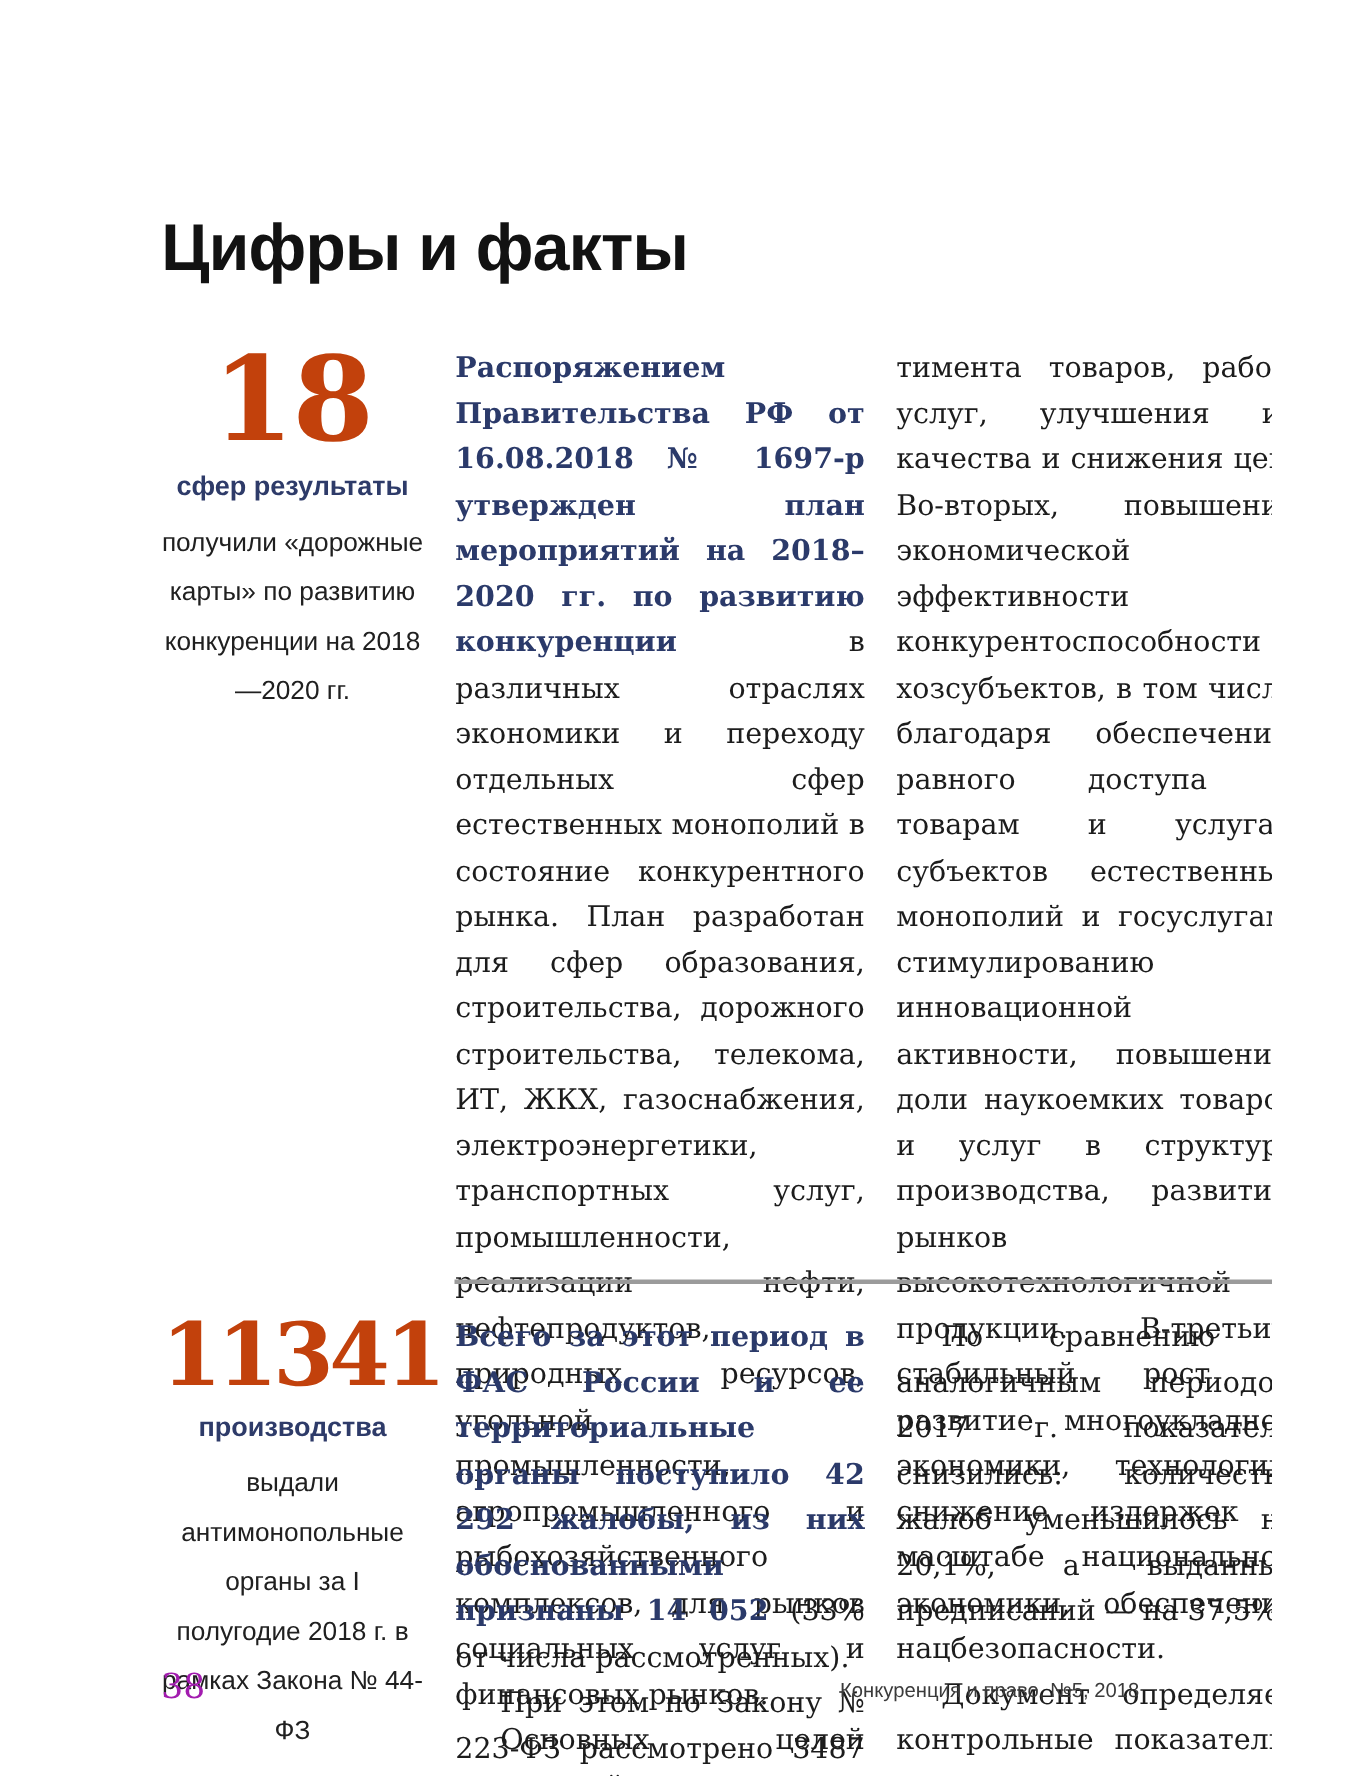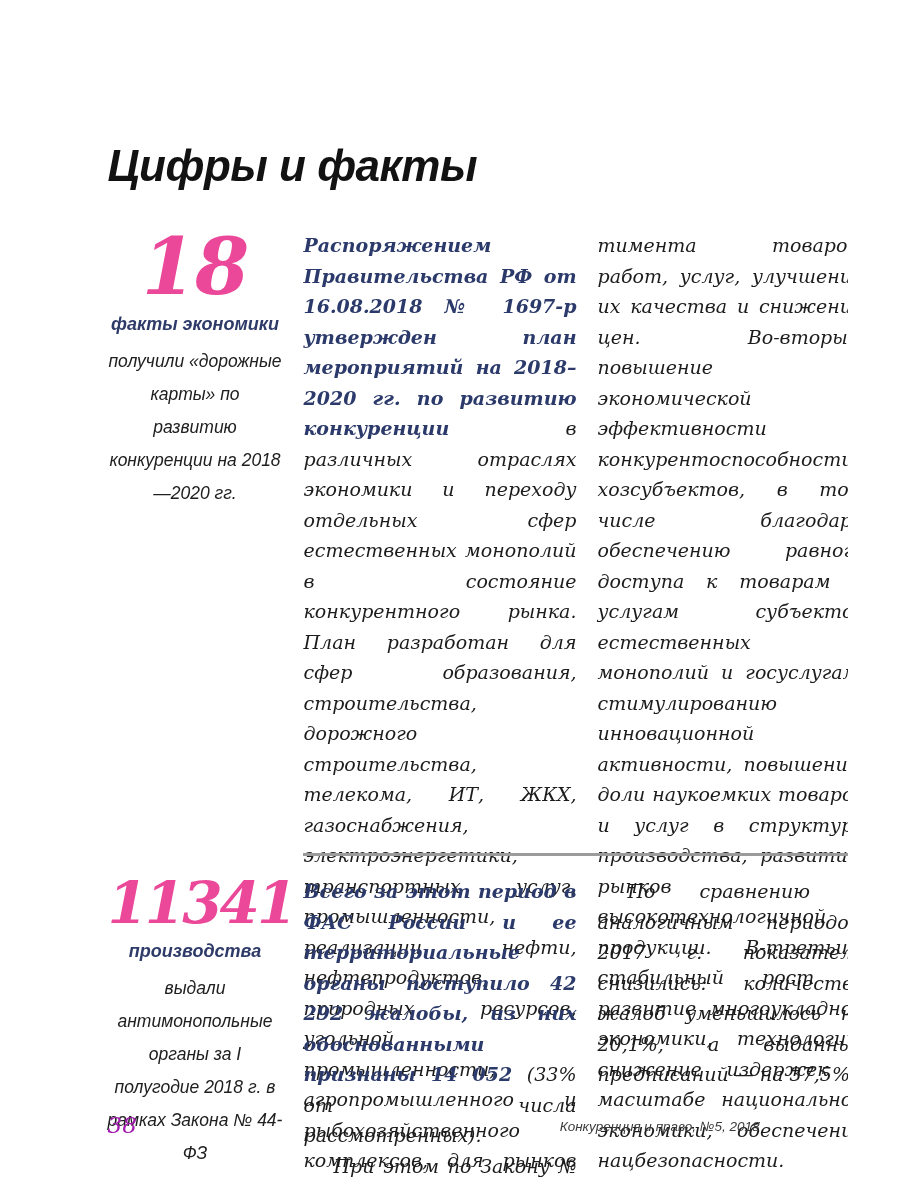--- a/index.html
+++ b/index.html
@@ -1,36 +1,36 @@
 <!DOCTYPE html>
 <html><head>
 <meta charset="utf-8">
 <style>
   * { margin:0; padding:0; box-sizing:border-box; }
   html,body { background:#ffffff; }
   .page {
     position:relative; width:795px; height:1184px; margin:0 auto;
     background:#ffffff; overflow:hidden;
-    font-family:"DejaVu Serif", serif; color:#1c1c1c;font-style:italic;
+    font-family:"DejaVu Serif", serif; color:#1c1c1c;
   }
   .title {
     position:absolute; left:55px; top:144px;
     font-family:"Liberation Sans", sans-serif;
     font-weight:bold; font-size:44px; line-height:1; color:#121212;
     letter-spacing:-0.5px;
   }
   .row {
     position:absolute; left:55px; width:757px;
     display:grid; grid-template-columns:175px 273px 267px; column-gap:21px;
   }
   .row-1 { top:230px; }
   .row-2 { top:876px; }
   .stat { text-align:center; }
   .stat-number {
-    font-family:"DejaVu Serif", serif; font-weight:bold; color:#ec4899; line-height:0.95;
+    font-family:"DejaVu Serif", serif; font-weight:bold; color:#c2410c; line-height:0.95;
   }
   .n1 { font-size:78px; letter-spacing:-1px; }
   .n2 { font-size:58px; letter-spacing:-3px; }
   .stat-label {
     margin-top:10px;
     font-family:"Liberation Sans", sans-serif; font-weight:bold;
     font-size:18px; color:#2e3b69;
   }
   .stat-desc {
     margin-top:10px;
@@ -58,21 +58,21 @@
 </head>
 <body>
 
 <div class="page">
 
   <h1 class="title">Цифры и факты</h1>
 
   <section class="row row-1">
     <aside class="stat">
       <div class="stat-number n1">18</div>
-      <div class="stat-label">факты экономики</div>
+      <div class="stat-label">сфер результаты</div>
       <div class="stat-desc">получили «дорожные карты» по развитию конкуренции на 2018—2020 гг.</div>
     </aside>
     <div class="col">
       <p><strong class="lead">Распоряжением Правительства РФ от 16.08.2018 № 1697-р утвержден план мероприятий на 2018–2020 гг. по развитию конкуренции</strong><span> в различных отраслях экономики и переходу отдельных сфер естественных монополий в состояние конкурентного рынка. План разработан для сфер образования, строительства, дорожного строительства, телекома, ИТ, ЖКХ, газоснабжения, электроэнергетики, транспортных услуг, промышленности, реализации нефти, нефтепродуктов, природных ресурсов, угольной промышленности, агропромышленного и рыбохозяйственного комплексов, для рынков социальных услуг и финансовых рынков.</span></p>
       <p class="indent">Основных целей «дорожной карты» три. Во-первых, повышение удовлетворенности потребителей путем расширения ассор-</p>
     </div>
     <div class="col">
       <p>тимента товаров, работ, услуг, улучшения их качества и снижения цен. Во-вторых, повышение экономической эффективности и конкурентоспособности хозсубъектов, в том числе благодаря обеспечению равного доступа к товарам и услугам субъектов естественных монополий и госуслугам, стимулированию инновационной активности, повышению доли наукоемких товаров и услуг в структуре производства, развитию рынков высокотехнологичной продукции. В-третьих, стабильный рост и развитие многоукладной экономики, технологий, снижение издержек в масштабе национальной экономики, обеспечение нацбезопасности.</p>
       <p class="indent">Документ определяет контрольные показатели, ответственных исполнителей и ожидаемые результаты реализации плана мероприятий.</p>
     </div>

